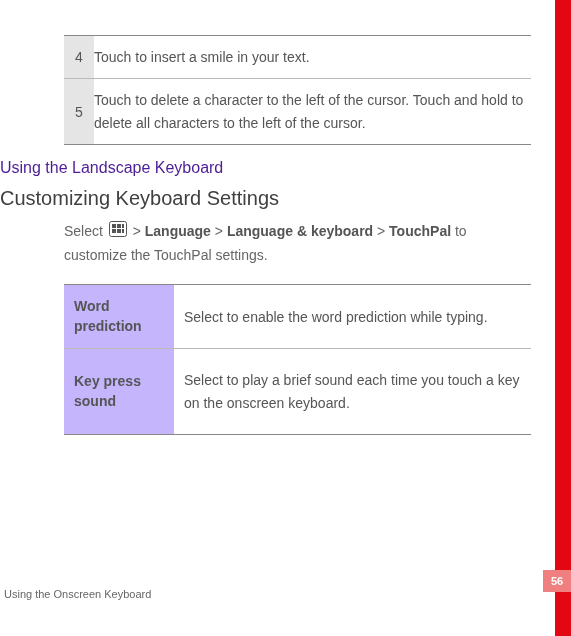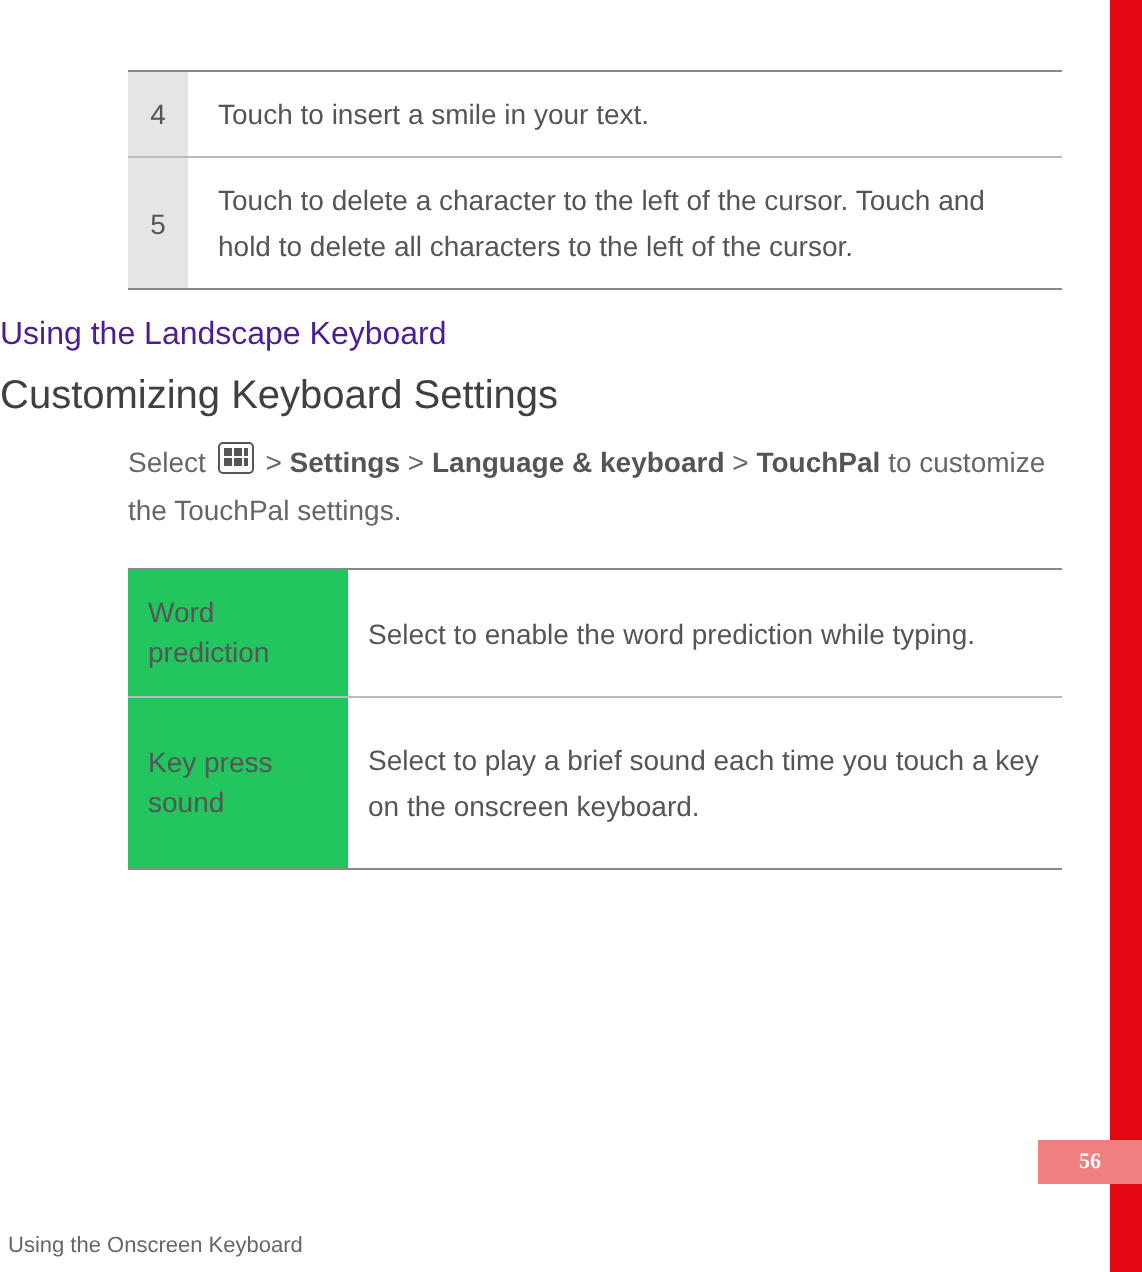--- a/index.html
+++ b/index.html
@@ -16,30 +16,29 @@
       right: 0;
       top: 0;
       width: 16px;
       height: 100%;
       background: #e30613;
     }
     .page-number-box {
       position: absolute;
       right: 0;
       bottom: 44px;
-      width: 52px;
+      width: 28px;
       height: 22px;
       background: #f08080;
       display: flex;
       align-items: center;
       justify-content: center;
       color: #fff;
       font-size: 11px;
       font-weight: bold;
-      font-family: Liberation Serif, serif;
     }
     .content {
       padding: 35px 40px 0 0;
     }
     .indent {
       padding-left: 64px;
     }
     table.num-table {
       width: 100%;
       border-top: 1px solid #888;
@@ -56,21 +55,21 @@
     table.num-table td.num-cell {
       background: #e5e5e5;
       width: 30px;
       text-align: center;
       vertical-align: middle;
       font-size: 14px;
       padding: 10px 6px;
       color: #555;
     }
     table.num-table td.text-cell {
-      padding: 10px 15px;
+      padding: 10px 0;
       font-size: 14px;
       line-height: 1.6;
       color: #555;
     }
     .subheading {
       font-size: 16px;
       color: #4c1d95;
       margin: 6px 0 10px 0;
       font-weight: normal;
     }
@@ -101,38 +100,38 @@
       border-bottom: 1px solid #888;
       border-collapse: collapse;
     }
     table.settings-table tr {
       border-bottom: 1px solid #bbb;
     }
     table.settings-table tr:last-child {
       border-bottom: none;
     }
     table.settings-table td.label-cell {
-      background: #22c55e;
+      background: #c4b5fd;
       width: 110px;
       vertical-align: middle;
       font-size: 14px;
-      font-weight: normal;
+      font-weight: bold;
       padding: 12px 10px;
       color: #555;
       line-height: 1.4;
     }
     table.settings-table td.desc-cell {
       padding: 20px 10px;
       font-size: 14px;
       line-height: 1.6;
       color: #555;
     }
     .footer-text {
       position: absolute;
-      bottom: 7px;
+      bottom: 36px;
       left: 4px;
       font-size: 11px;
       color: #666;
     }
   </style>
 </head>
 <body>
 
 <div class="page-sidebar"></div>
 <div class="page-number-box">56</div>
@@ -162,21 +161,21 @@
   <div class="indent">
     <p class="para">
       <span>Select </span><span class="home-icon"><svg width="18" height="16" viewBox="0 0 18 16">
             <rect x="0.5" y="0.5" width="17" height="15" rx="2" fill="none" stroke="#555" stroke-width="1"></rect>
             <rect x="3" y="3" width="4" height="4" fill="#555"></rect>
             <rect x="8" y="3" width="4" height="4" fill="#555"></rect>
             <rect x="13" y="3" width="2" height="4" fill="#555"></rect>
             <rect x="3" y="8" width="4" height="4" fill="#555"></rect>
             <rect x="8" y="8" width="4" height="4" fill="#555"></rect>
             <rect x="13" y="8" width="2" height="4" fill="#555"></rect>
-          </svg></span><span> &gt; </span><span class="path-bold">Settings</span><span> &gt; </span><span class="path-bold">Language &amp; keyboard</span><span> &gt; </span><span class="path-bold">TouchPal</span><span> to customize the TouchPal settings.</span>
+          </svg></span><span> &gt; </span><span class="path-bold">Language</span><span> &gt; </span><span class="path-bold">Language &amp; keyboard</span><span> &gt; </span><span class="path-bold">TouchPal</span><span> to customize the TouchPal settings.</span>
     </p>
 
     <table class="settings-table">
       <tbody>
           <tr>
         <td class="label-cell">Word prediction</td>
         <td class="desc-cell">Select to enable the word prediction while typing.</td>
       </tr>
       <tr>
         <td class="label-cell">Key press sound</td>

